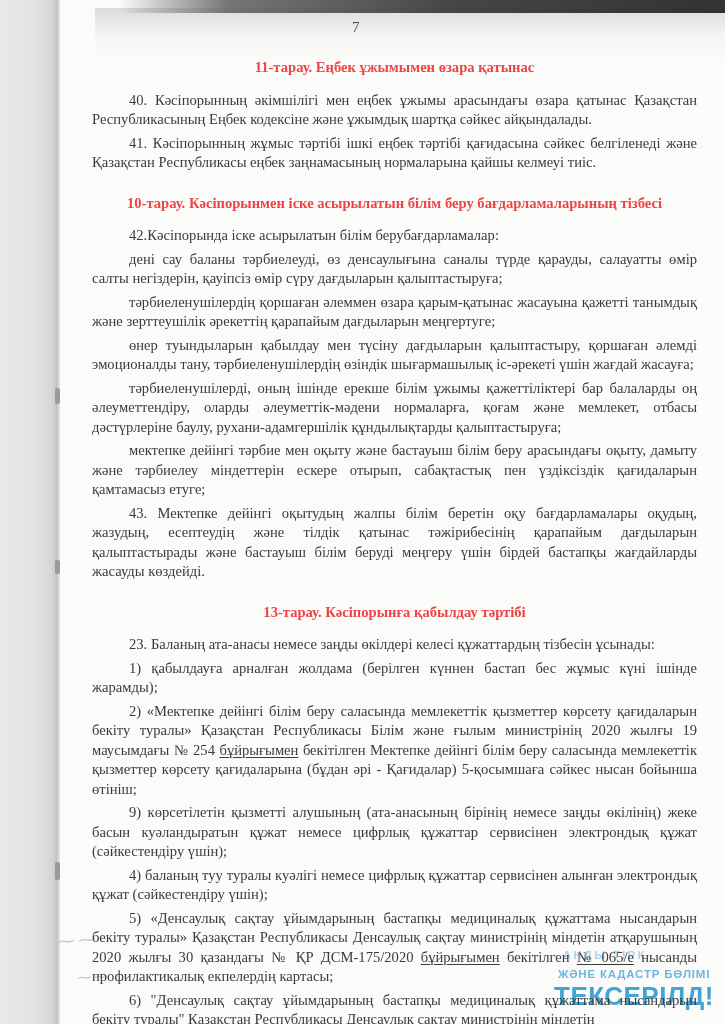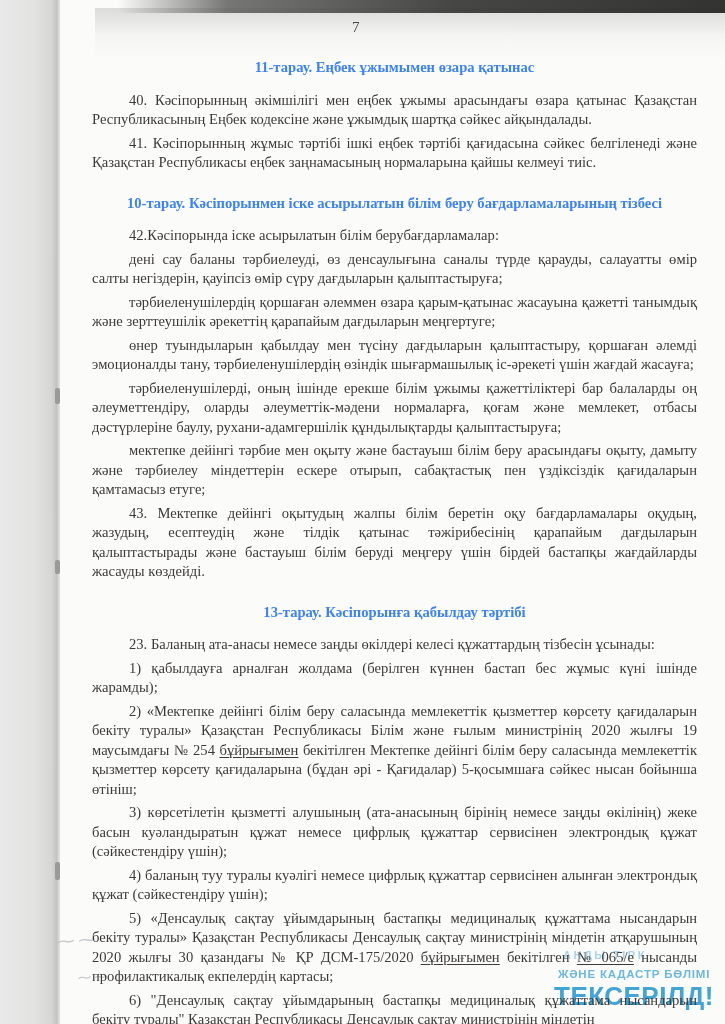--- a/index.html
+++ b/index.html
@@ -31,21 +31,21 @@
   
   .page-number{
     position:absolute;left:352px;top:19px;z-index:4;
     font-size:15px;color:#4a4845;letter-spacing:1px;
   }
   #doc{
     position:absolute;left:88px;top:36px;width:613px;z-index:4;
     color:#3d3b38;font-size:14.6px;line-height:19.5px;
   }
   #doc .heading{
-    font-weight:bold;text-align:center;color:#3b82f6;
+    font-weight:bold;text-align:center;color:#ef4444;
     margin:21px 0 13px 0;
   }
   #doc .heading:first-child{margin-top:22px;}
   #doc p.para{
     margin:4px;text-align:justify;text-indent:37px;
   }
   #doc u{text-underline-offset:2px;}
   
   #stamp{position:absolute;z-index:2;font-family:"Liberation Sans",sans-serif;}
   .stamp-line1{
@@ -93,19 +93,19 @@
       <p class="para">дені сау баланы тәрбиелеуді, өз денсаулығына саналы түрде қарауды, салауатты өмір салты негіздерін, қауіпсіз өмір сүру дағдыларын қалыптастыруға;</p>
       <p class="para">тәрбиеленушілердің қоршаған әлеммен өзара қарым-қатынас жасауына қажетті танымдық және зерттеушілік әрекеттің қарапайым дағдыларын меңгертуге;</p>
       <p class="para">өнер туындыларын қабылдау мен түсіну дағдыларын қалыптастыру, қоршаған әлемді эмоционалды тану, тәрбиеленушілердің өзіндік шығармашылық іс-әрекеті үшін жағдай жасауға;</p>
       <p class="para">тәрбиеленушілерді, оның ішінде ерекше білім ұжымы қажеттіліктері бар балаларды оң әлеуметтендіру, оларды әлеуметтік-мәдени нормаларға, қоғам және мемлекет, отбасы дәстүрлеріне баулу, рухани-адамгершілік құндылықтарды қалыптастыруға;</p>
       <p class="para">мектепке дейінгі тәрбие мен оқыту және бастауыш білім беру арасындағы оқыту, дамыту және тәрбиелеу міндеттерін ескере отырып, сабақтастық пен үздіксіздік қағидаларын қамтамасыз етуге;</p>
       <p class="para">43. Мектепке дейінгі оқытудың жалпы білім беретін оқу бағдарламалары оқудың, жазудың, есептеудің және тілдік қатынас тәжірибесінің қарапайым дағдыларын қалыптастырады және бастауыш білім беруді меңгеру үшін бірдей бастапқы жағдайларды жасауды көздейді.</p>
       <div class="heading">13-тарау. Кәсіпорынға қабылдау тәртібі</div>
       <p class="para">23. Баланың ата-анасы немесе заңды өкілдері келесі құжаттардың тізбесін ұсынады:</p>
       <p class="para">1) қабылдауға арналған жолдама (берілген күннен бастап бес жұмыс күні ішінде жарамды);</p>
       <p class="para">2) «Мектепке дейінгі білім беру саласында мемлекеттік қызметтер көрсету қағидаларын бекіту туралы» Қазақстан Республикасы Білім және ғылым министрінің 2020 жылғы 19 маусымдағы № 254 <u>бұйрығымен</u> бекітілген Мектепке дейінгі білім беру саласында мемлекеттік қызметтер көрсету қағидаларына (бұдан әрі - Қағидалар) 5-қосымшаға сәйкес нысан бойынша өтініш;</p>
-      <p class="para">3) көрсетілетін қызметті алушының (ата-анасының бірінің немесе заңды өкілінің) жеке басын куәландыратын құжат немесе цифрлық құжаттар сервисінен электрондық құжат (сәйкестендіру үшін);</p>
+      <p class="para">9) көрсетілетін қызметті алушының (ата-анасының бірінің немесе заңды өкілінің) жеке басын куәландыратын құжат немесе цифрлық құжаттар сервисінен электрондық құжат (сәйкестендіру үшін);</p>
       <p class="para">4) баланың туу туралы куәлігі немесе цифрлық құжаттар сервисінен алынған электрондық құжат (сәйкестендіру үшін);</p>
       <p class="para">5) «Денсаулық сақтау ұйымдарының бастапқы медициналық құжаттама нысандарын бекіту туралы» Қазақстан Республикасы Денсаулық сақтау министрінің міндетін атқарушының 2020 жылғы 30 қазандағы № ҚР ДСМ-175/2020 <u>бұйрығымен</u> бекітілген <u>№ 065/е</u> нысанды профилактикалық екпелердің картасы;</p>
       <p class="para">6) "Денсаулық сақтау ұйымдарының бастапқы медициналық құжаттама нысандарын бекіту туралы" Қазақстан Республикасы Денсаулық сақтау министрінің міндетін</p>
     </div>
 
 </div>
 
 </body></html>

